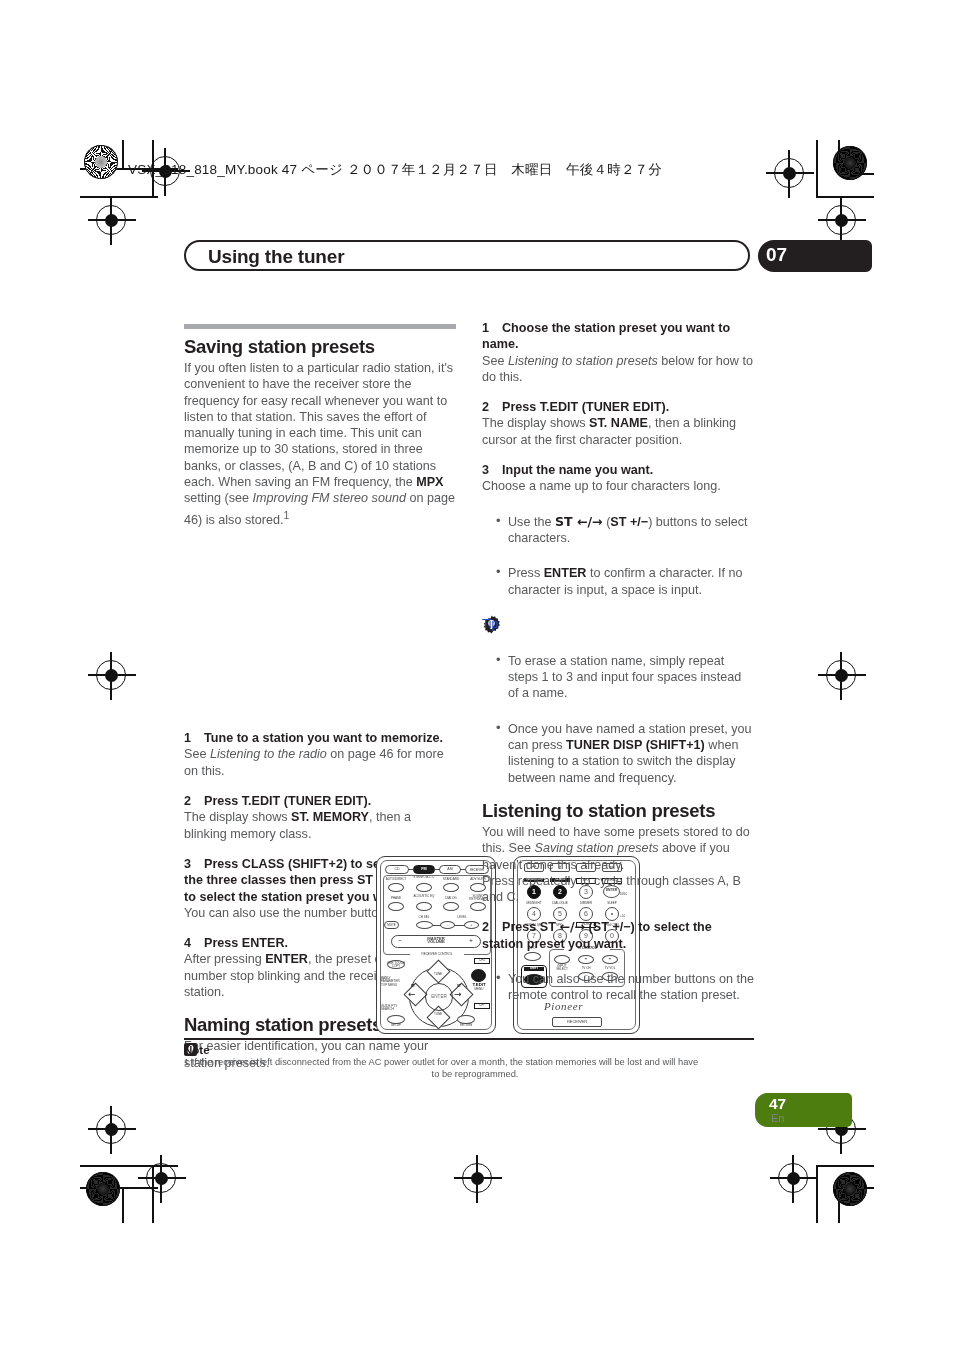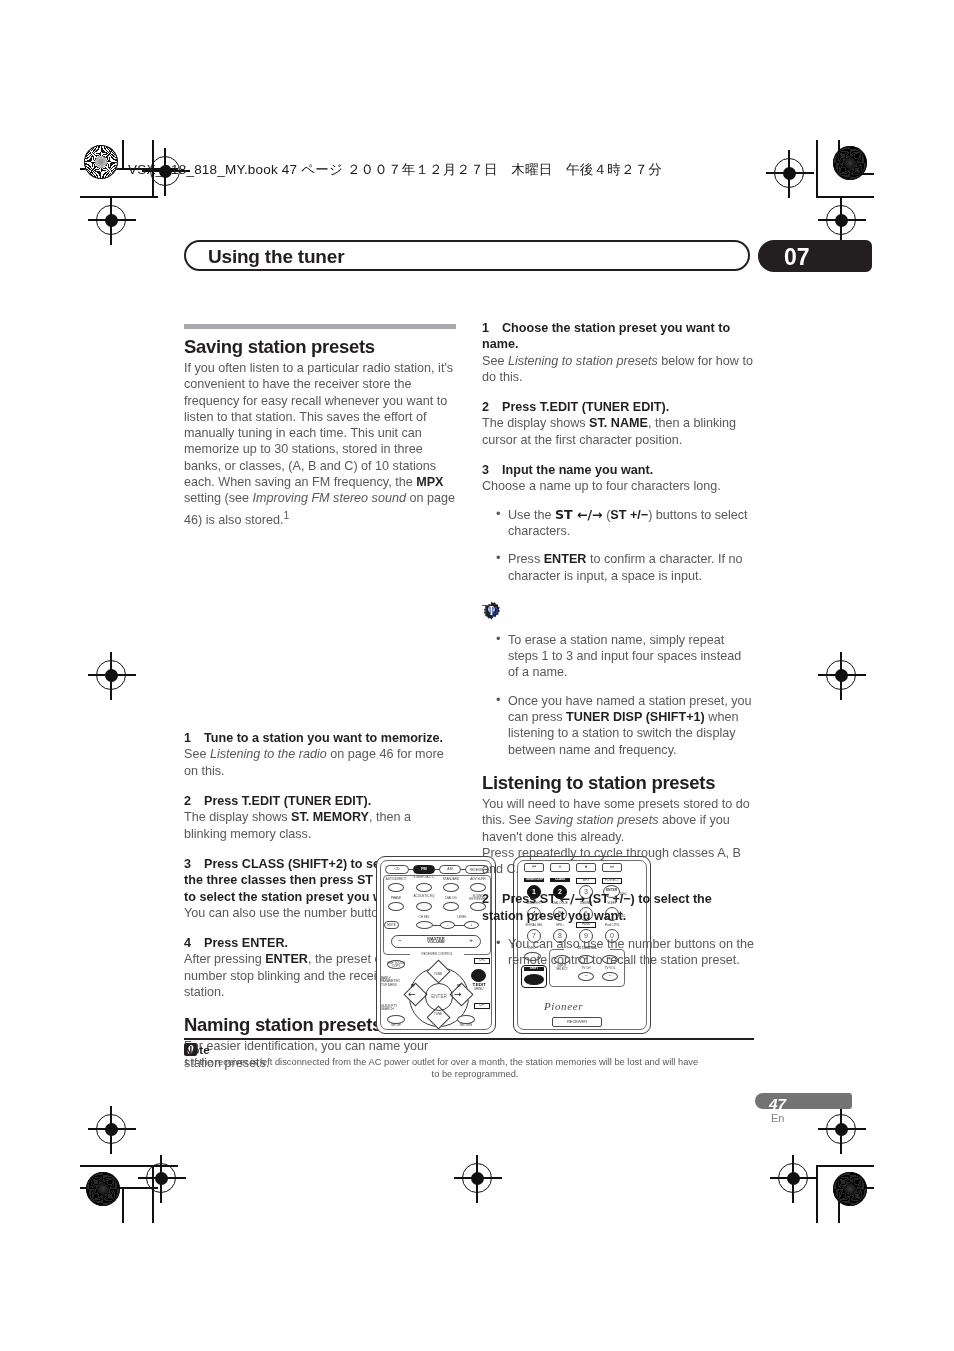--- a/index.html
+++ b/index.html
@@ -103,24 +103,24 @@
     position: absolute;
     left: 758px;
     top: 240px;
     width: 114px;
     height: 32px;
     background: #231f20;
     border-radius: 16px 6px 6px 16px;
   }
   .chapnum span {
     position: absolute;
-    left: 26px;
+    left: 8px;
     top: 4px;
     color: #ffffff;
-    font-size: 23px;
+    font-size: 19px;
     font-weight: bold;
   }
 
   
   .col {
     position: absolute;
     width: 272px;
     font-size: 12.6px;
     line-height: 16.3px;
     color: #58595b;
@@ -156,21 +156,21 @@
   .step.first { margin-top: 0; }
 
   ul.bul {
     list-style: none;
     margin: 0;
     padding: 0;
   }
   ul.bul li {
     position: relative;
     padding-left: 14px;
-    margin-top: 12px;
+    margin-top: 19px;
     color: #58595b;
   }
   ul.bul li::before {
     content: "\2022";
     position: absolute;
     left: 2px;
     top: -1px;
     color: #58595b;
     font-size: 13px;
   }
@@ -235,24 +235,23 @@
   }
   .note-body .sup { vertical-align: baseline; }
   .note-body .cont { display: block; padding-left: 12px; text-align: center; }
 
   
   .folio {
     position: absolute;
     left: 755px;
     top: 1093px;
     width: 97px;
-    height: 16px;
-    background: #737373;
+    height: 34px;
+    background: #4d7c0f;
     border-radius: 12.5px 5px 5px 12.5px;
-    font-style: italic;
   }
   .folio span {
     position: absolute;
     left: 14px; top: 2px;
     color: #fff;
     font-size: 15.5px;
     font-weight: bold;
   }
   .folio-lang {
     position: absolute;
@@ -273,21 +272,21 @@
   .rm {
     position: absolute;
     top: 0;
     height: 178px;
     border: 1.4px solid #3d3d3d;
     border-radius: 9px;
     background: #ffffff;
     box-sizing: border-box;
   }
   .rm.left  { left: 0;    width: 120px; }
-  .rm.right { left: 137px; width: 138px; }
+  .rm.right { left: 137px; width: 127px; }
   .rm .shell {
     position: absolute;
     left: 3px; right: 3px; top: 3px; bottom: 3px;
     border: 1.1px solid #6d6d6d;
     border-radius: 7px;
     box-sizing: border-box;
   }
 
   .btn {
     position: absolute;

